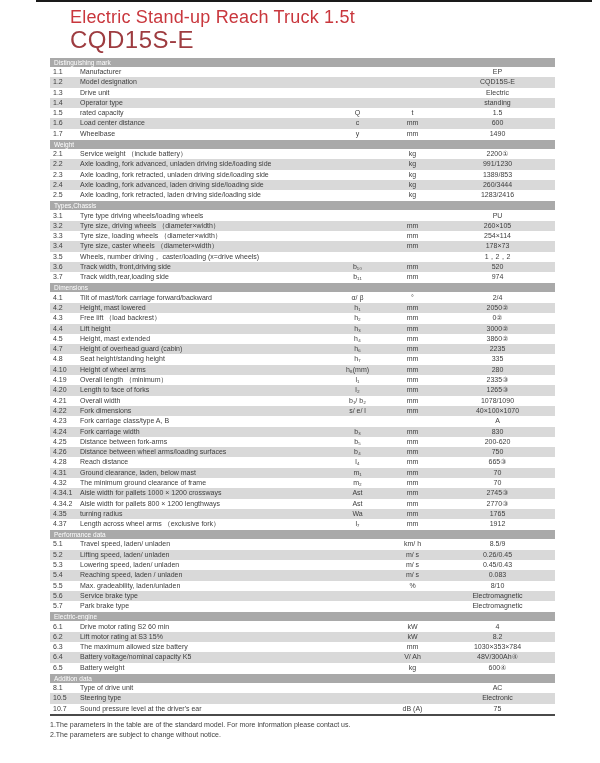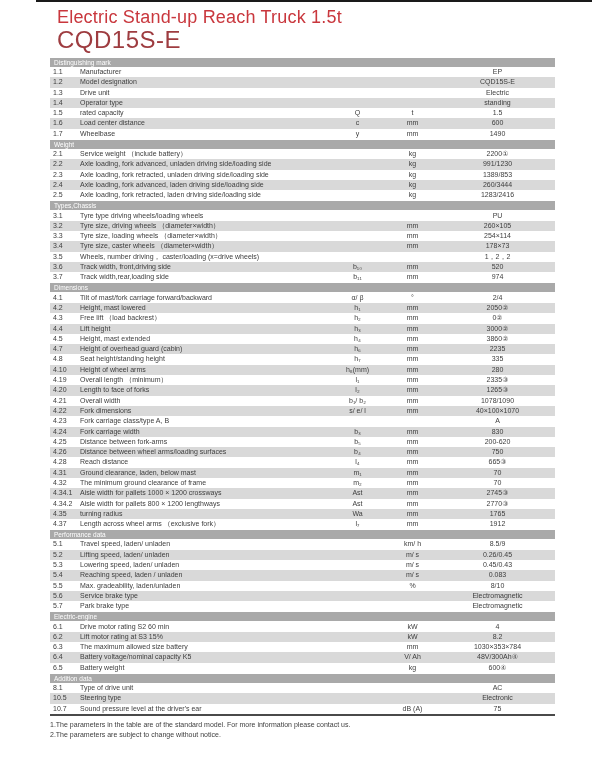--- a/index.html
+++ b/index.html
@@ -7,21 +7,21 @@
     position:relative;
     width:600px;height:763px;
     background:#ffffff;
     font-family:"Liberation Sans","DejaVu Sans",sans-serif;
     color:#3a3a3a;
     overflow:hidden;
   }
   .top-rule{
     position:absolute;left:36px;top:0;width:556px;height:2px;background:#1a1a1a;
   }
-  .titles{position:absolute;left:57px;top:7px;}
+  .titles{position:absolute;left:70px;top:7px;}
   .title-line1{
     font-size:18px;line-height:20px;font-weight:400;color:#c9373d;letter-spacing:0.2px;
   }
   .title-line2{
     font-size:24px;line-height:25px;font-weight:400;color:#9e3c40;letter-spacing:0.5px;
   }
   .spec-table{
     position:absolute;left:50px;top:57px;width:505px;
     border-bottom:2px solid #4a4a4a;
   }

